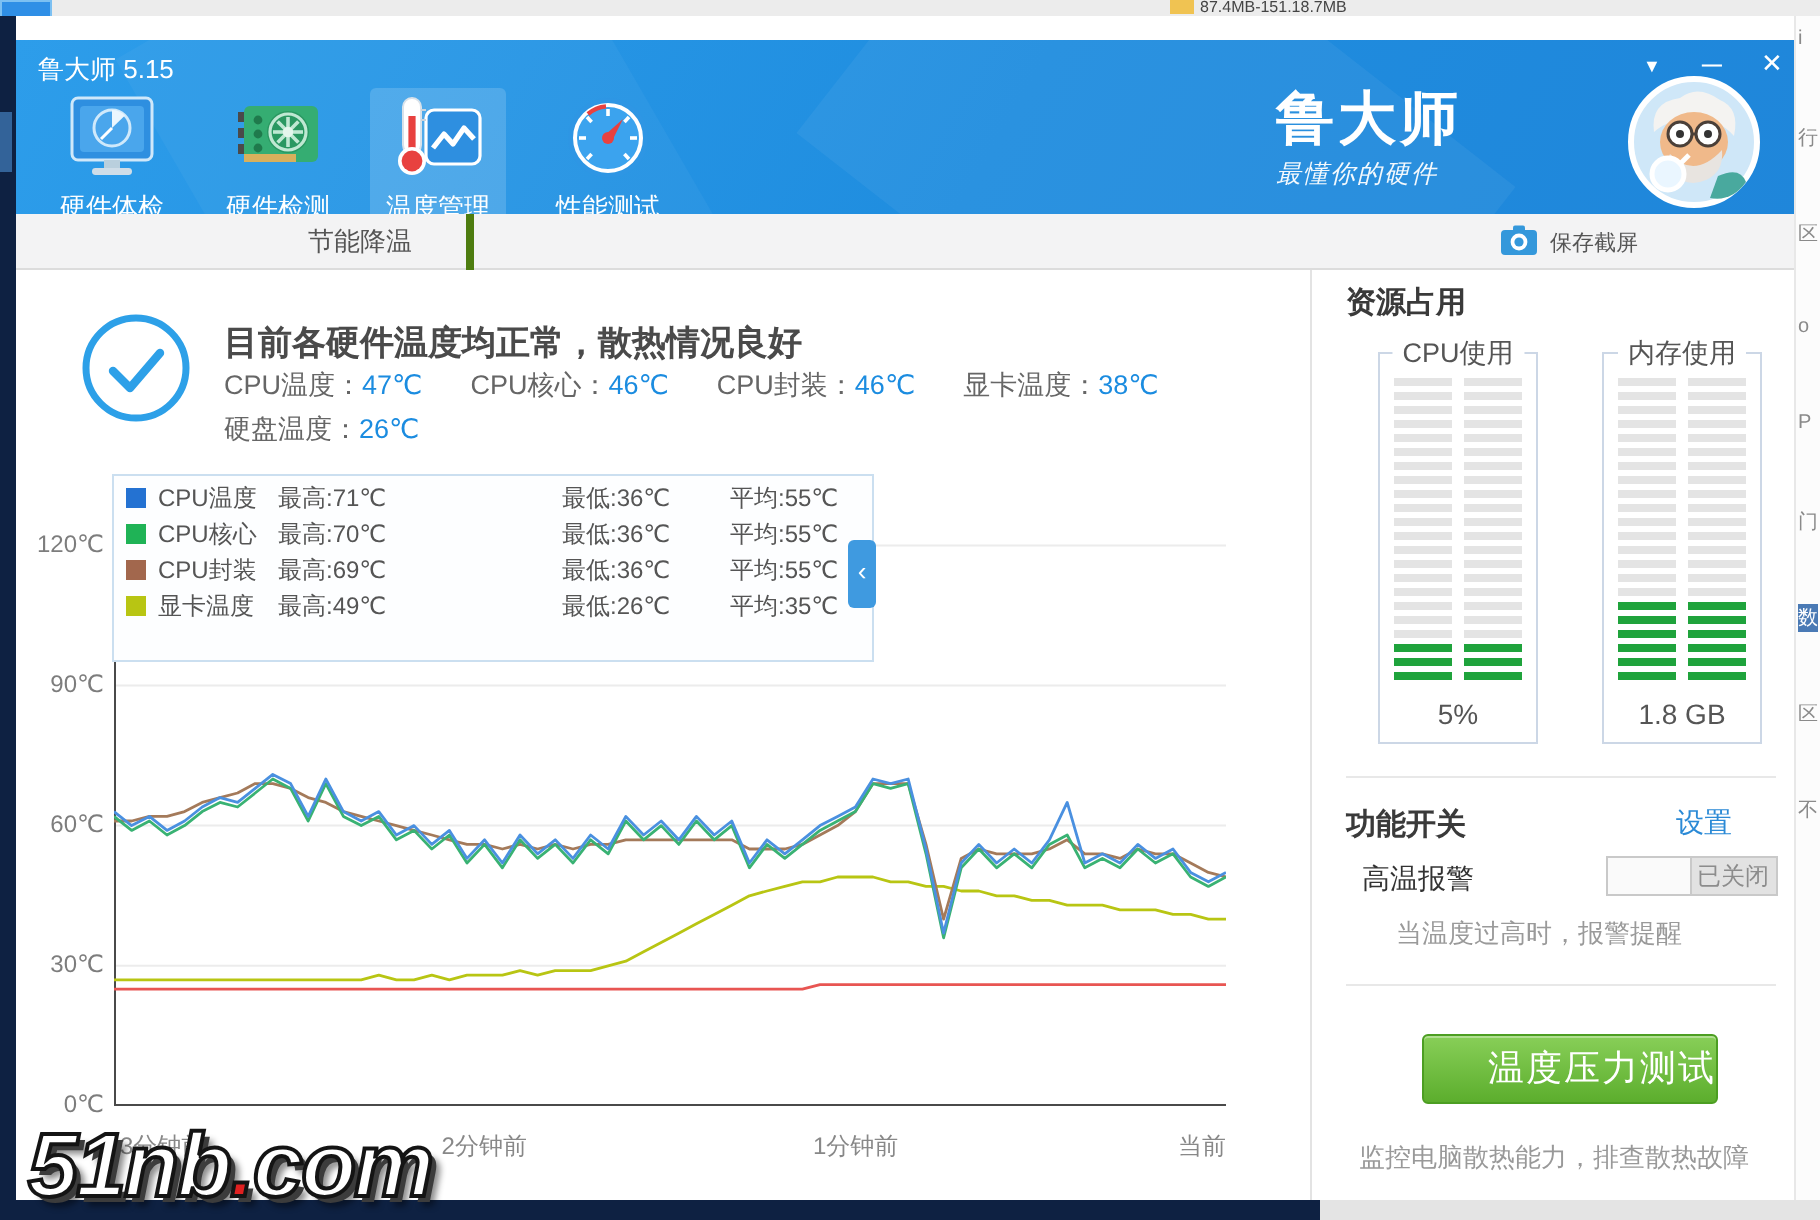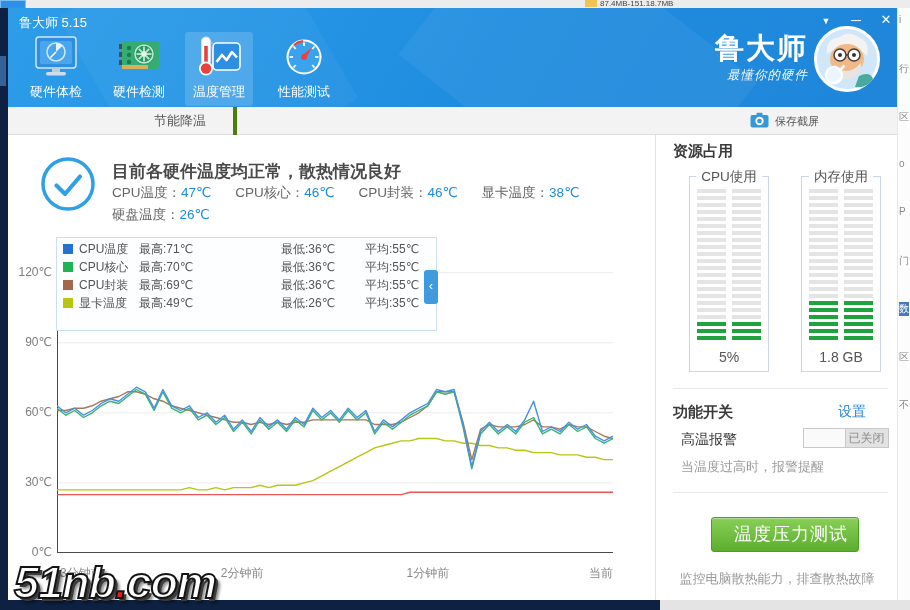--- a/index.html
+++ b/index.html
@@ -17,39 +17,39 @@
   .bg-right{position:absolute;left:897px;top:8px;width:13px;height:602px;background:#fcfcfc;border-left:1px solid #e8e8e8;}
   .bg-right span{position:absolute;left:1px;font-size:10px;color:#8a8a8a;}
   .bg-right span.hl{background:#4a7ab5;color:#fff;}
   .bg-bottom-l{position:absolute;left:0;top:600px;width:660px;height:10px;background:#0e2142;}
   .bg-bottom-r{position:absolute;left:660px;top:600px;width:250px;height:10px;background:#e4e4e4;}
 
   
   .app{position:absolute;left:8px;top:8px;width:889px;height:592px;background:#fff;}
 
   
-  .header{position:absolute;left:0;top:0;width:889px;height:99px;overflow:hidden;
+  .header{position:absolute;left:0;top:12px;width:889px;height:99px;overflow:hidden;
           background:linear-gradient(120deg,#2d9dea 0%,#1f8ddf 55%,#1f86da 100%);}
   .header::after{content:"";position:absolute;left:420px;top:-40px;width:300px;height:200px;
           background:rgba(255,255,255,.05);transform:rotate(38deg);}
   .header::before{content:"";position:absolute;left:90px;top:-60px;width:220px;height:220px;
           background:rgba(255,255,255,.04);transform:rotate(-30deg);}
   .win-title{position:absolute;left:11px;top:6px;color:#fff;font-size:13px;}
   .win-ctrl{position:absolute;top:3px;width:20px;height:18px;color:#fff;text-align:center;
             font-size:12px;line-height:18px;cursor:default;}
   .ctrl-menu{left:808px;font-size:9px;line-height:20px;}
   .ctrl-min{left:838px;font-size:14px;}
   .ctrl-close{left:868px;font-size:13px;}
 
   .nav-item{position:absolute;top:24px;width:68px;height:74px;text-align:center;border-radius:3px;}
   .nav-item.active{background:rgba(255,255,255,.16);}
   .nav-item svg{display:block;margin:2px auto 0;}
   .nav-label{display:block;color:#fff;font-size:13px;margin-top:3px;white-space:nowrap;}
 
-  .logo-block{position:absolute;left:630px;top:24px;width:170px;text-align:right;color:#fff;}
+  .logo-block{position:absolute;left:630px;top:24px;width:170px;color:#fff;}
   .logo-title{font-size:29px;font-weight:bold;letter-spacing:2px;line-height:32px;}
   .logo-tagline{font-size:12.5px;font-style:italic;opacity:.95;margin-top:3px;letter-spacing:1px;}
   .avatar{position:absolute;left:806px;top:18px;width:66px;height:66px;}
 
   
   .tabbar{position:absolute;left:0;top:99px;width:889px;height:28px;background:#f3f3f4;
           border-bottom:1px solid #dcdcdc;}
   .tab{position:absolute;top:0;height:28px;line-height:28px;text-align:center;font-size:13px;}
   .tab.active{left:12px;width:107px;background:#fff;border-left:1px solid #dcdcdc;
               border-right:1px solid #dcdcdc;color:#3a3a3a;}
@@ -98,24 +98,24 @@
   .divider{position:absolute;left:17px;right:9px;height:1px;background:#e8e8e8;}
   .fn-title{top:268px;}
   .settings-link{position:absolute;right:31px;top:268px;font-size:14px;color:#2b8ad6;cursor:pointer;text-align:right;}
   .alarm-label{position:absolute;left:25px;top:296px;font-size:14px;color:#333;}
   .toggle{position:absolute;left:147px;top:293px;width:86px;height:20px;background:#e2e2e2;
           border:1px solid #c9c9c9;cursor:pointer;}
   .toggle .knob{position:absolute;left:0;top:0;width:42px;height:18px;background:#fafafa;
           border-right:1px solid #c9c9c9;}
   .toggle .state{position:absolute;right:0;top:0;width:43px;height:18px;line-height:18px;
           text-align:center;font-size:12px;color:#8c8c8c;}
-  .alarm-desc{position:absolute;left:25px;top:323px;font-size:13px;color:#9a9a9a;}
+  .alarm-desc{position:absolute;left:42px;top:323px;font-size:13px;color:#9a9a9a;}
   .stress-btn{position:absolute;left:55px;top:382px;width:148px;height:35px;border:1px solid #4c9e22;
           border-radius:3px;background:linear-gradient(#88cf58,#5cae2d);color:#fff;font-size:18px;
-          line-height:33px;text-align:center;letter-spacing:1px;cursor:pointer;
+          line-height:33px;text-align:right;letter-spacing:1px;cursor:pointer;
           box-shadow:inset 0 1px 0 rgba(255,255,255,.35);padding-left:12px;}
   .stress-desc{position:absolute;left:0;width:242px;top:435px;text-align:center;font-size:13px;color:#999;}
 
   
   .watermark{position:absolute;left:6px;top:549px;z-index:50;font-weight:bold;font-style:italic;
      font-size:45px;letter-spacing:-1px;color:#fff;
      -webkit-text-stroke:2px #141414;
      text-shadow:3px 3px 0 #3c3c3c,5px 5px 3px rgba(0,0,0,.45);}
   .watermark .dot{color:#e02020;}
 </style>

